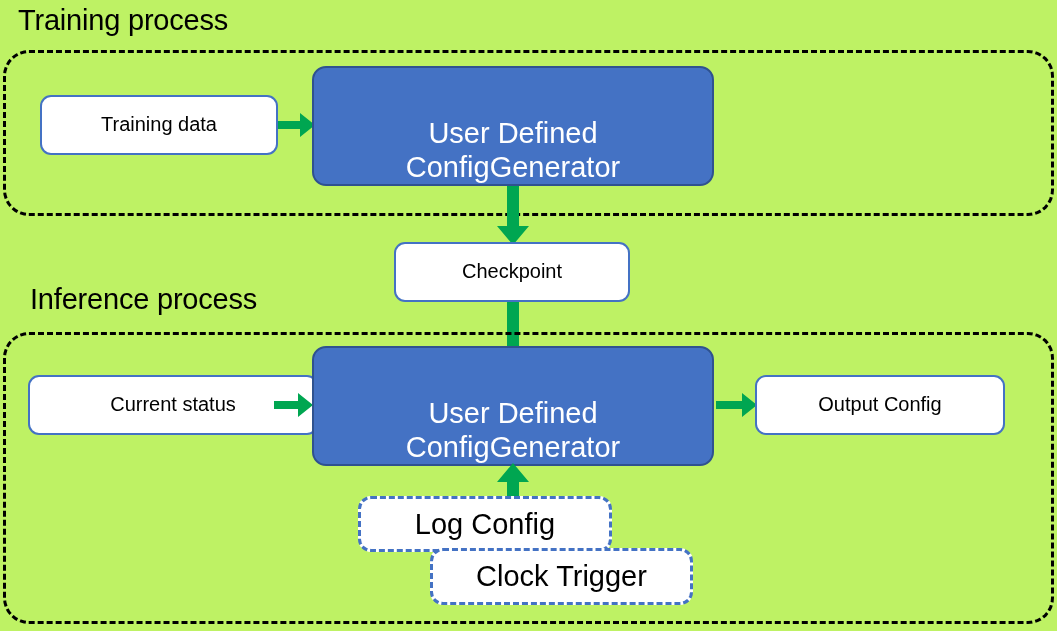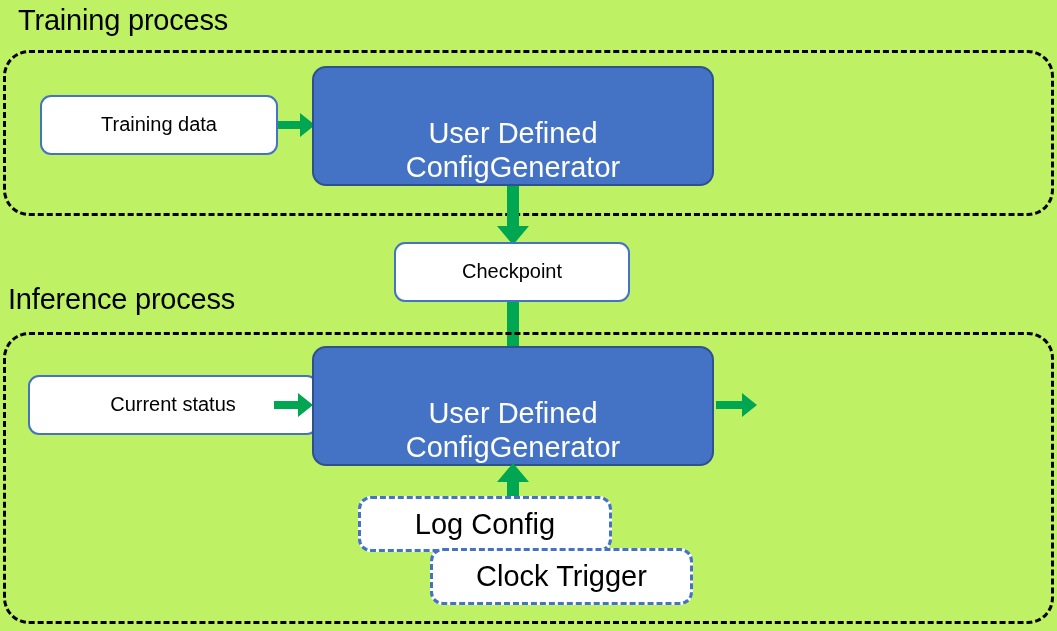--- a/index.html
+++ b/index.html
@@ -102,21 +102,21 @@
   <div class="node node-plain" style="left:394px; top:242px; width:236px; height:60px;">
     <span>Checkpoint</span>
   </div>
 
   <div class="arrow" style="left:496px; top:302px; width:34px; height:68px;">
     <svg width="34" height="68" viewBox="0 0 34 68">
       <path d="M11 0 H23 V48 H33 L17 67 L1 48 H11 Z" fill="#00A651"></path>
     </svg>
   </div>
 
-  <div class="section-title" style="left:8px; top:285px;">Inference process</div>
+  <div class="section-title" style="left:30px; top:285px;">Inference process</div>
 
   <div class="group-box" style="left:3px; top:332px; width:1051px; height:292px;"></div>
 
   <div class="node node-plain" style="left:28px; top:375px; width:290px; height:60px;">
     <span>Current status</span>
   </div>
 
   <div class="arrow" style="left:274px; top:390px; width:40px; height:30px;">
     <svg width="40" height="30" viewBox="0 0 40 30">
       <path d="M0 11 H24 V3 L39 15 L24 27 V19 H0 Z" fill="#00A651"></path>
@@ -127,20 +127,23 @@
     <span>User Defined</span>
     <span>ConfigGenerator</span>
   </div>
 
   <div class="arrow" style="left:716px; top:390px; width:42px; height:30px;">
     <svg width="42" height="30" viewBox="0 0 42 30">
       <path d="M0 11 H26 V3 L41 15 L26 27 V19 H0 Z" fill="#00A651"></path>
     </svg>
   </div>
 
+  <div class="node node-plain" style="left:755px; top:375px; width:250px; height:60px;">
+    <span>Output Config</span>
+  </div>
 
   <div class="arrow" style="left:496px; top:463px; width:34px; height:36px;">
     <svg width="34" height="36" viewBox="0 0 34 36">
       <path d="M17 0 L33 19 H23 V36 H11 V19 H1 Z" fill="#00A651"></path>
     </svg>
   </div>
 
   <div class="node node-dashed" style="left:358px; top:496px; width:254px; height:56px;">
     <span>Log Config</span>
   </div>

